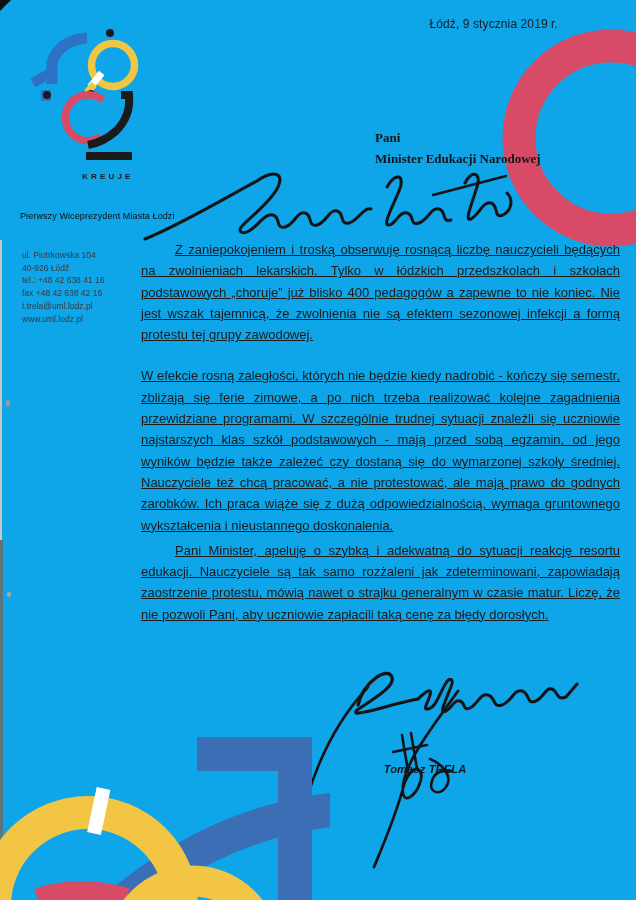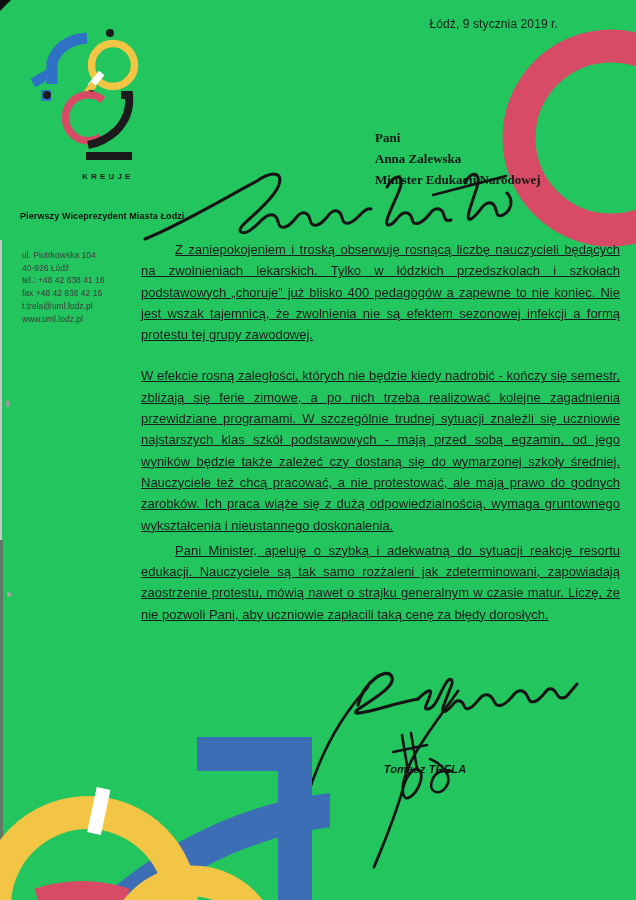--- a/index.html
+++ b/index.html
@@ -1,37 +1,37 @@
 <!DOCTYPE html>
 <html lang="pl"><head>
 <meta charset="utf-8">
 <style>
   html,body{margin:0;padding:0;background:#e8e8e8;}
   .page{
     position:relative;
     width:636px;height:900px;
     margin:0 auto;
-    background:#22c55e;
+    background:#0ea5e9;
     overflow:hidden;
     font-family:"Liberation Sans", sans-serif;
     color:#1f1f1f;
   }
   
   .date-line{
     position:absolute;top:17px;right:78px;
     font-size:12px;color:#1c1c1c;letter-spacing:.1px;
   }
   
   .ring-top-right{position:absolute;top:20px;right:-70px;}
   
   .logo{position:absolute;left:18px;top:26px;}
   
   .sender-title{
     position:absolute;left:20px;top:211px;width:175px;
-    font-size:9px;font-weight:bold;color:#101010;letter-spacing:.1px;
+    font-size:9px;font-weight:normal;color:#101010;letter-spacing:.1px;
   }
   .sender-contact{
     position:absolute;left:22px;top:249px;width:140px;
     font-size:8.5px;line-height:12.7px;color:#3a3a3a;
   }
   .sender-contact span{display:block;}
   
   .recipient{
     position:absolute;left:375px;top:127px;
     font-size:13px;font-weight:bold;line-height:21px;color:#151515;font-family:Liberation Serif, serif;
@@ -112,21 +112,20 @@
     <span>ul. Piotrkowska 104</span>
     <span>40-926 Łódź</span>
     <span>tel.: +48 42 638 41 16</span>
     <span>fax +48 42 638 42 16</span>
     <span>t.trela@uml.lodz.pl</span>
     <span>www.uml.lodz.pl</span>
   </div>
 
   <div class="recipient">
     <span>Pani</span>
-    <span>Anna Zalewska</span>
     <span>Minister Edukacji Narodowej</span>
   </div>
 
   <svg class="salutation-hand" width="380" height="85" viewBox="0 0 380 85" role="img" aria-label="Szanowna Pani Minister">
     <path class="hand-stroke" stroke-width="3" d="M 10 76 C 45 62 90 35 122 18 C 138 7 151 9 142 26 C 134 40 118 52 108 62 C 102 68 106 72 114 68 C 124 62 130 50 138 52 C 146 54 140 66 150 64 C 160 61 162 48 170 50 C 178 52 172 64 182 62 C 192 59 194 46 202 48 C 210 50 204 62 214 60 C 224 57 228 44 236 46"></path>
     <path class="hand-stroke" stroke-width="3" d="M 252 24 C 260 9 271 11 264 28 C 257 45 247 63 254 62 C 261 61 264 48 272 50 C 280 52 274 63 284 60 C 294 56 296 44 304 46 C 312 48 306 60 316 57"></path>
     <path class="hand-stroke" stroke-width="3" d="M 330 20 C 336 7 347 9 342 24 C 337 40 329 59 336 56 C 344 52 348 38 356 40 C 364 42 358 56 368 52 C 376 48 379 37 372 30"></path>
     <path class="hand-stroke" stroke-width="2.4" d="M 298 32 L 371 13"></path>
   </svg>
 

